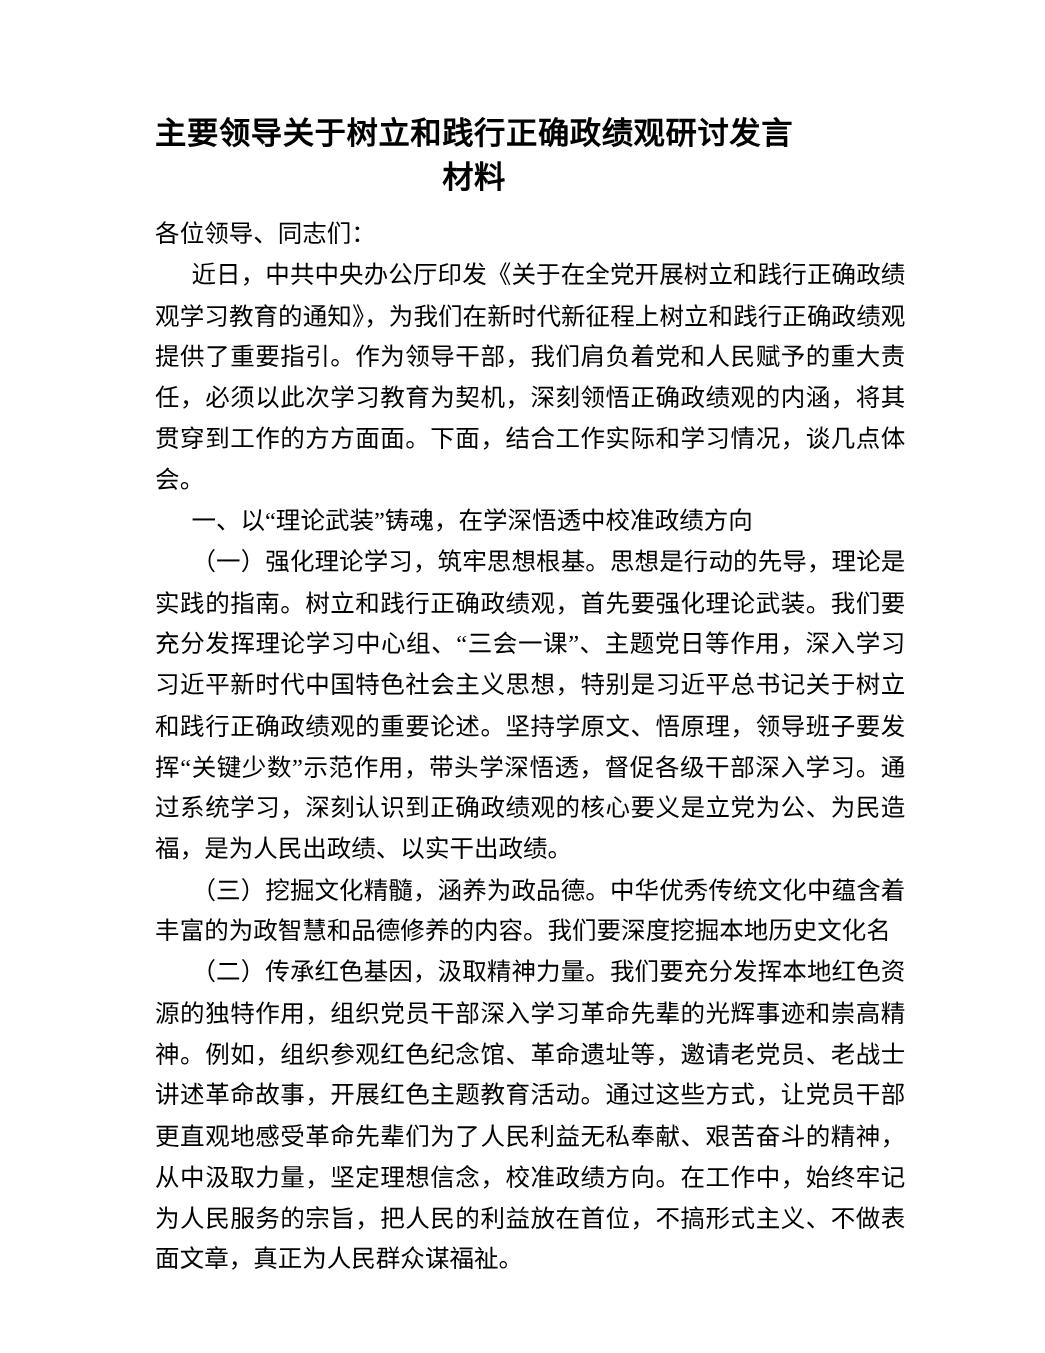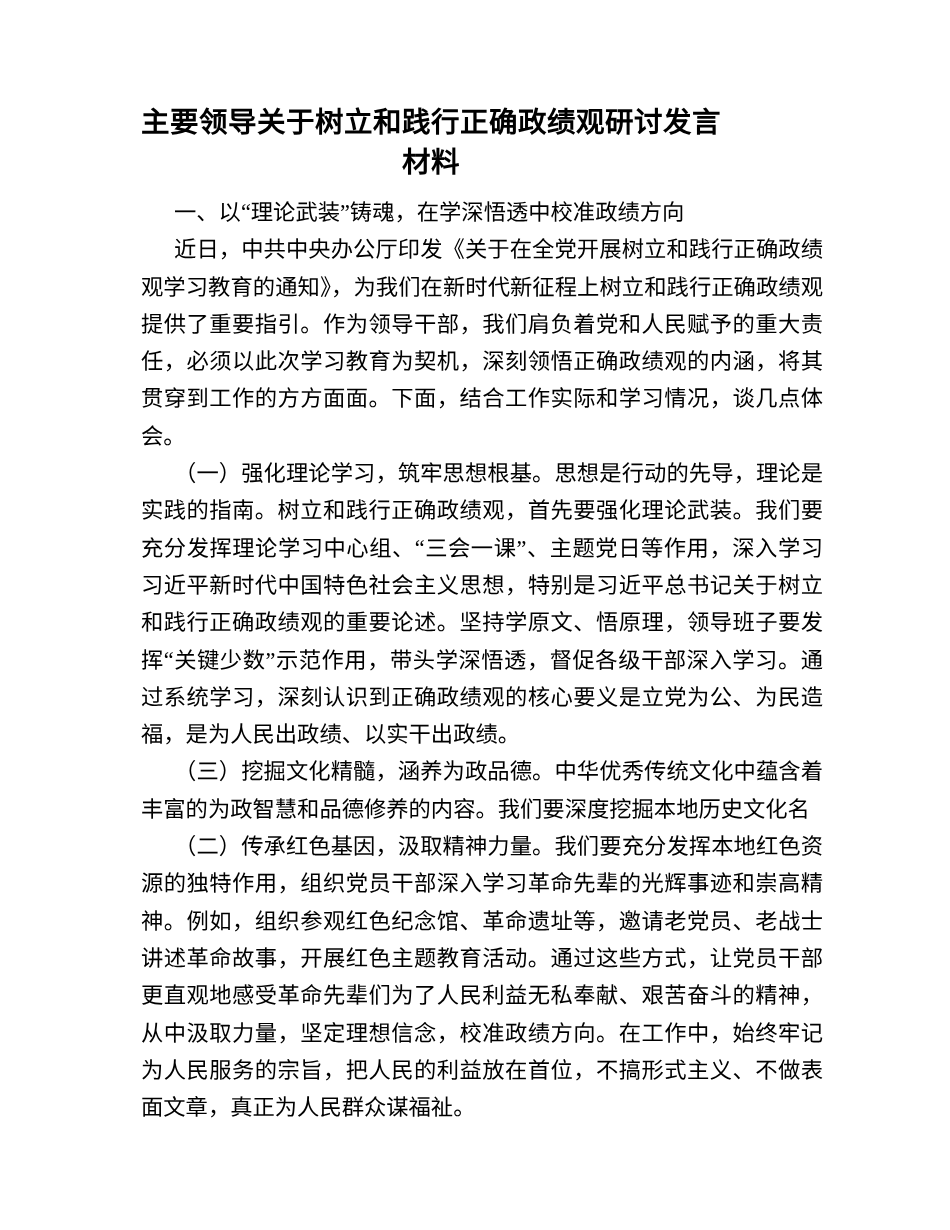--- a/index.html
+++ b/index.html
@@ -45,19 +45,20 @@
     .greeting {
       text-indent: 0;
     }
   </style>
 </head>
 <body>
 
 <div class="page">
   <h1 class="doc-title">主要领导关于树立和践行正确政绩观研讨发言材料</h1>
   <div class="doc-body">
+    <p class="greeting">各位领导、同志们：</p>
+    <p class="para">近日，中共中央办公厅印发《关于在全党开展树立和践行正确政绩观学习教育的通知》，为我们在新时代新征程上树立和践行正确政绩观提供了重要指引。作为领导干部，我们肩负着党和人民赋予的重大责任，必须以此次学习教育为契机，深刻领悟正确政绩观的内涵，将其贯穿到工作的方方面面。下面，结合工作实际和学习情况，谈几点体会。</p>
     <p class="para heading">一、以“理论武装”铸魂，在学深悟透中校准政绩方向</p>
-    <p class="para">近日，中共中央办公厅印发《关于在全党开展树立和践行正确政绩观学习教育的通知》，为我们在新时代新征程上树立和践行正确政绩观提供了重要指引。作为领导干部，我们肩负着党和人民赋予的重大责任，必须以此次学习教育为契机，深刻领悟正确政绩观的内涵，将其贯穿到工作的方方面面。下面，结合工作实际和学习情况，谈几点体会。</p>
     <p class="para">（一）强化理论学习，筑牢思想根基。思想是行动的先导，理论是实践的指南。树立和践行正确政绩观，首先要强化理论武装。我们要充分发挥理论学习中心组、“三会一课”、主题党日等作用，深入学习习近平新时代中国特色社会主义思想，特别是习近平总书记关于树立和践行正确政绩观的重要论述。坚持学原文、悟原理，领导班子要发挥“关键少数”示范作用，带头学深悟透，督促各级干部深入学习。通过系统学习，深刻认识到正确政绩观的核心要义是立党为公、为民造福，是为人民出政绩、以实干出政绩。</p>
     <p class="para">（三）挖掘文化精髓，涵养为政品德。中华优秀传统文化中蕴含着丰富的为政智慧和品德修养的内容。我们要深度挖掘本地历史文化名</p>
     <p class="para">（二）传承红色基因，汲取精神力量。我们要充分发挥本地红色资源的独特作用，组织党员干部深入学习革命先辈的光辉事迹和崇高精神。例如，组织参观红色纪念馆、革命遗址等，邀请老党员、老战士讲述革命故事，开展红色主题教育活动。通过这些方式，让党员干部更直观地感受革命先辈们为了人民利益无私奉献、艰苦奋斗的精神，从中汲取力量，坚定理想信念，校准政绩方向。在工作中，始终牢记为人民服务的宗旨，把人民的利益放在首位，不搞形式主义、不做表面文章，真正为人民群众谋福祉。</p>
   </div>
 </div>
 
 </body></html>

